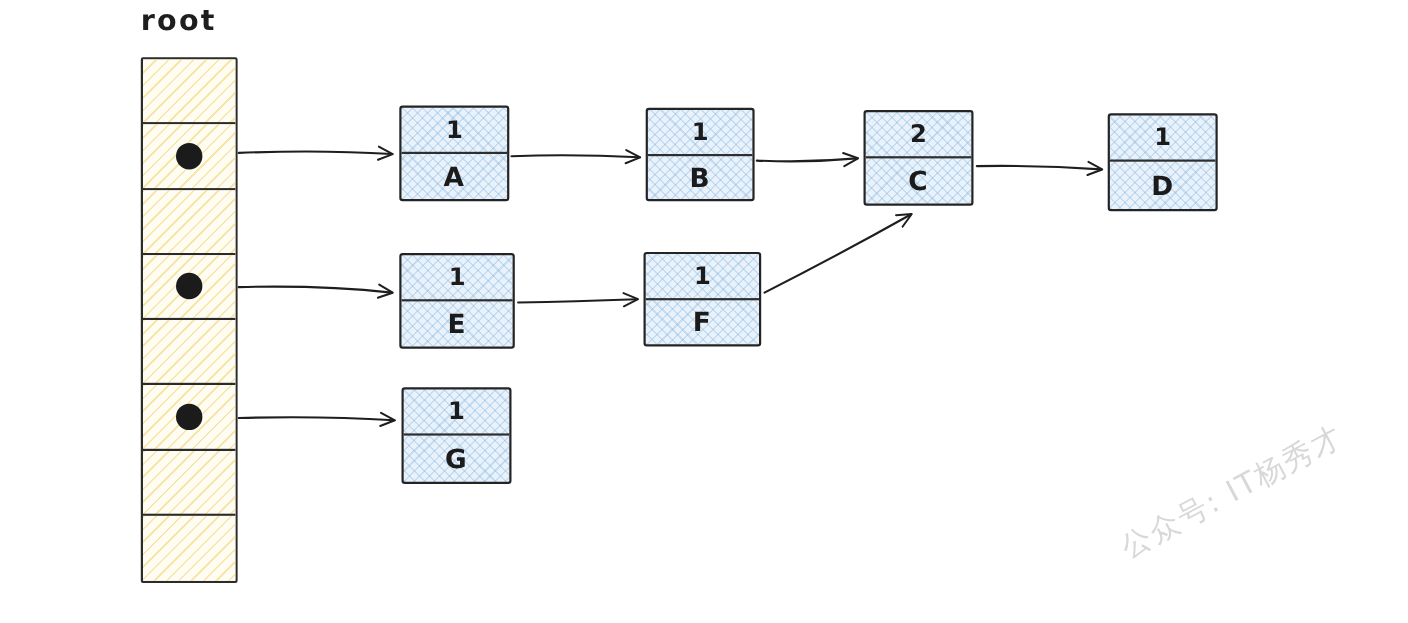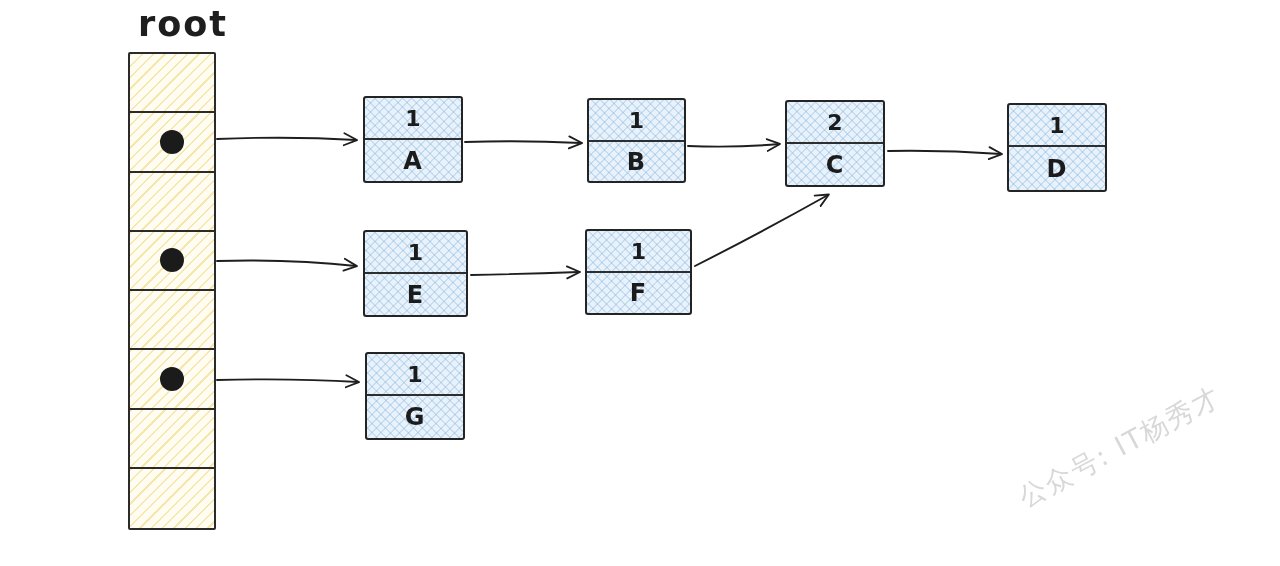--- a/index.html
+++ b/index.html
@@ -25,22 +25,22 @@
       transparent 1.6px, transparent 8px);
     display:flex;align-items:center;
   }
   .cell:last-child{border-bottom:none;}
   .dot{
     width:24px;height:24px;border-radius:50%;background:#1b1b1b;
     margin-left:30px;display:block;
   }
 
   .root-label{
-    position:absolute;left:138px;top:4px;
-    font-size:35px;font-weight:600;color:#1e1e1e;letter-spacing:2px;
+    position:absolute;left:128px;top:4px;
+    font-size:26px;font-weight:600;color:#1e1e1e;letter-spacing:2px;
   }
 
   
   .node{
     position:absolute;box-sizing:border-box;
     border:2.5px solid #242424;border-radius:3px;
     background-color:#e9f2fb;
     background-image:
       repeating-linear-gradient(45deg,  rgba(122,176,221,0.32) 0 1.4px, transparent 1.4px 6.5px),
       repeating-linear-gradient(135deg, rgba(122,176,221,0.32) 0 1.4px, transparent 1.4px 6.5px);

